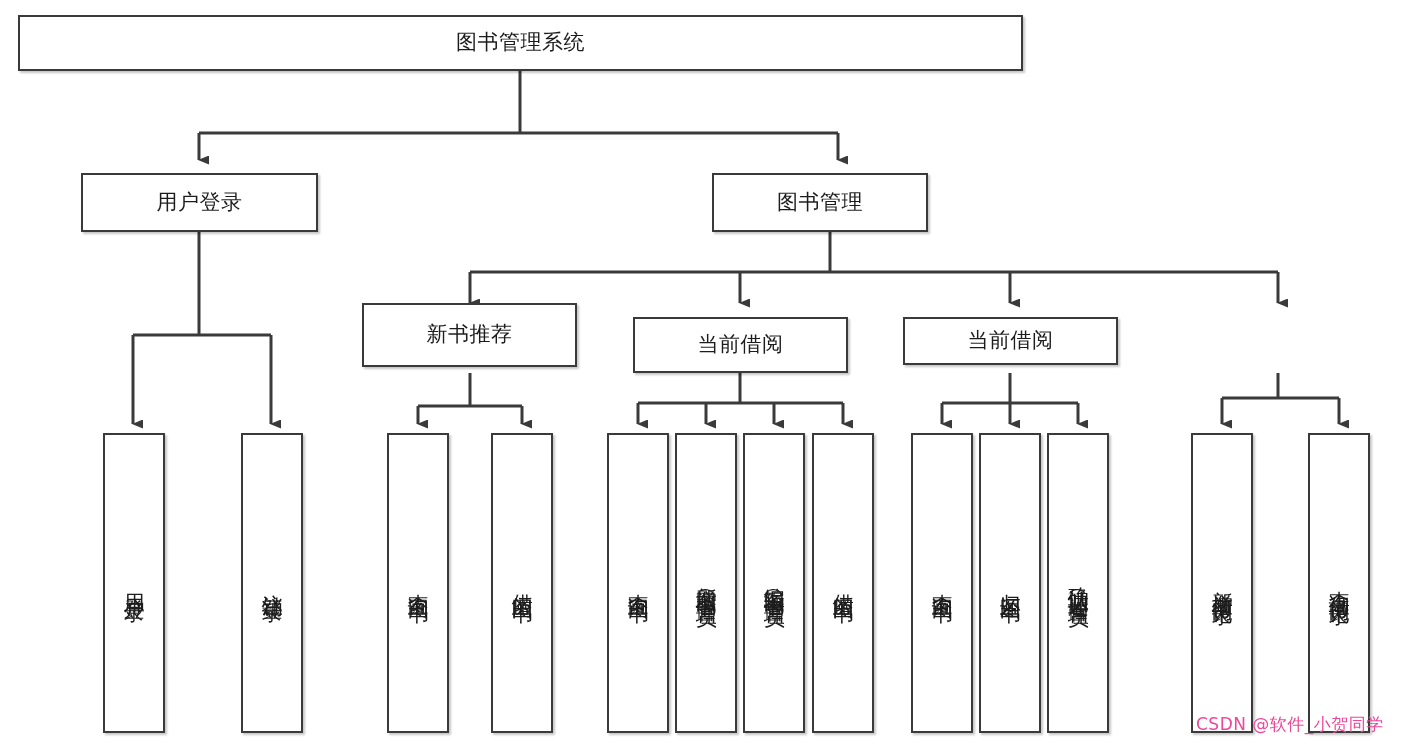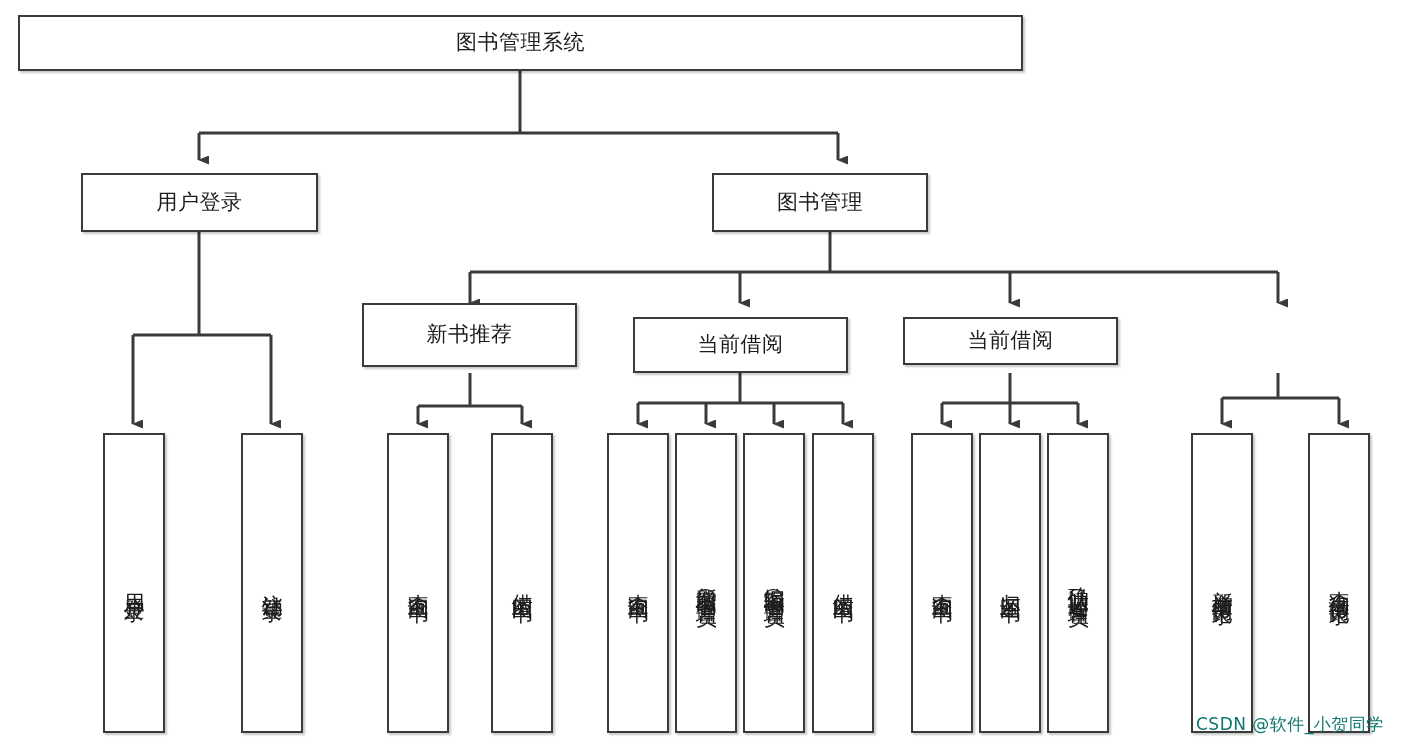--- a/index.html
+++ b/index.html
@@ -49,21 +49,21 @@
     writing-mode: vertical-rl;
     text-orientation: upright;
     letter-spacing: 3px;
     white-space: nowrap;
     display: block;
     text-align: center;
   }
   .watermark {
     position: absolute;
     font-size: 17px;
-    color: #0f766e;
+    color: #ec4899;
     white-space: nowrap;
     letter-spacing: 0.5px;
   }
 </style>
 </head>
 <body>
 
 <div id="canvas">
 
   <svg class="wires" viewBox="0 0 1405 747">

